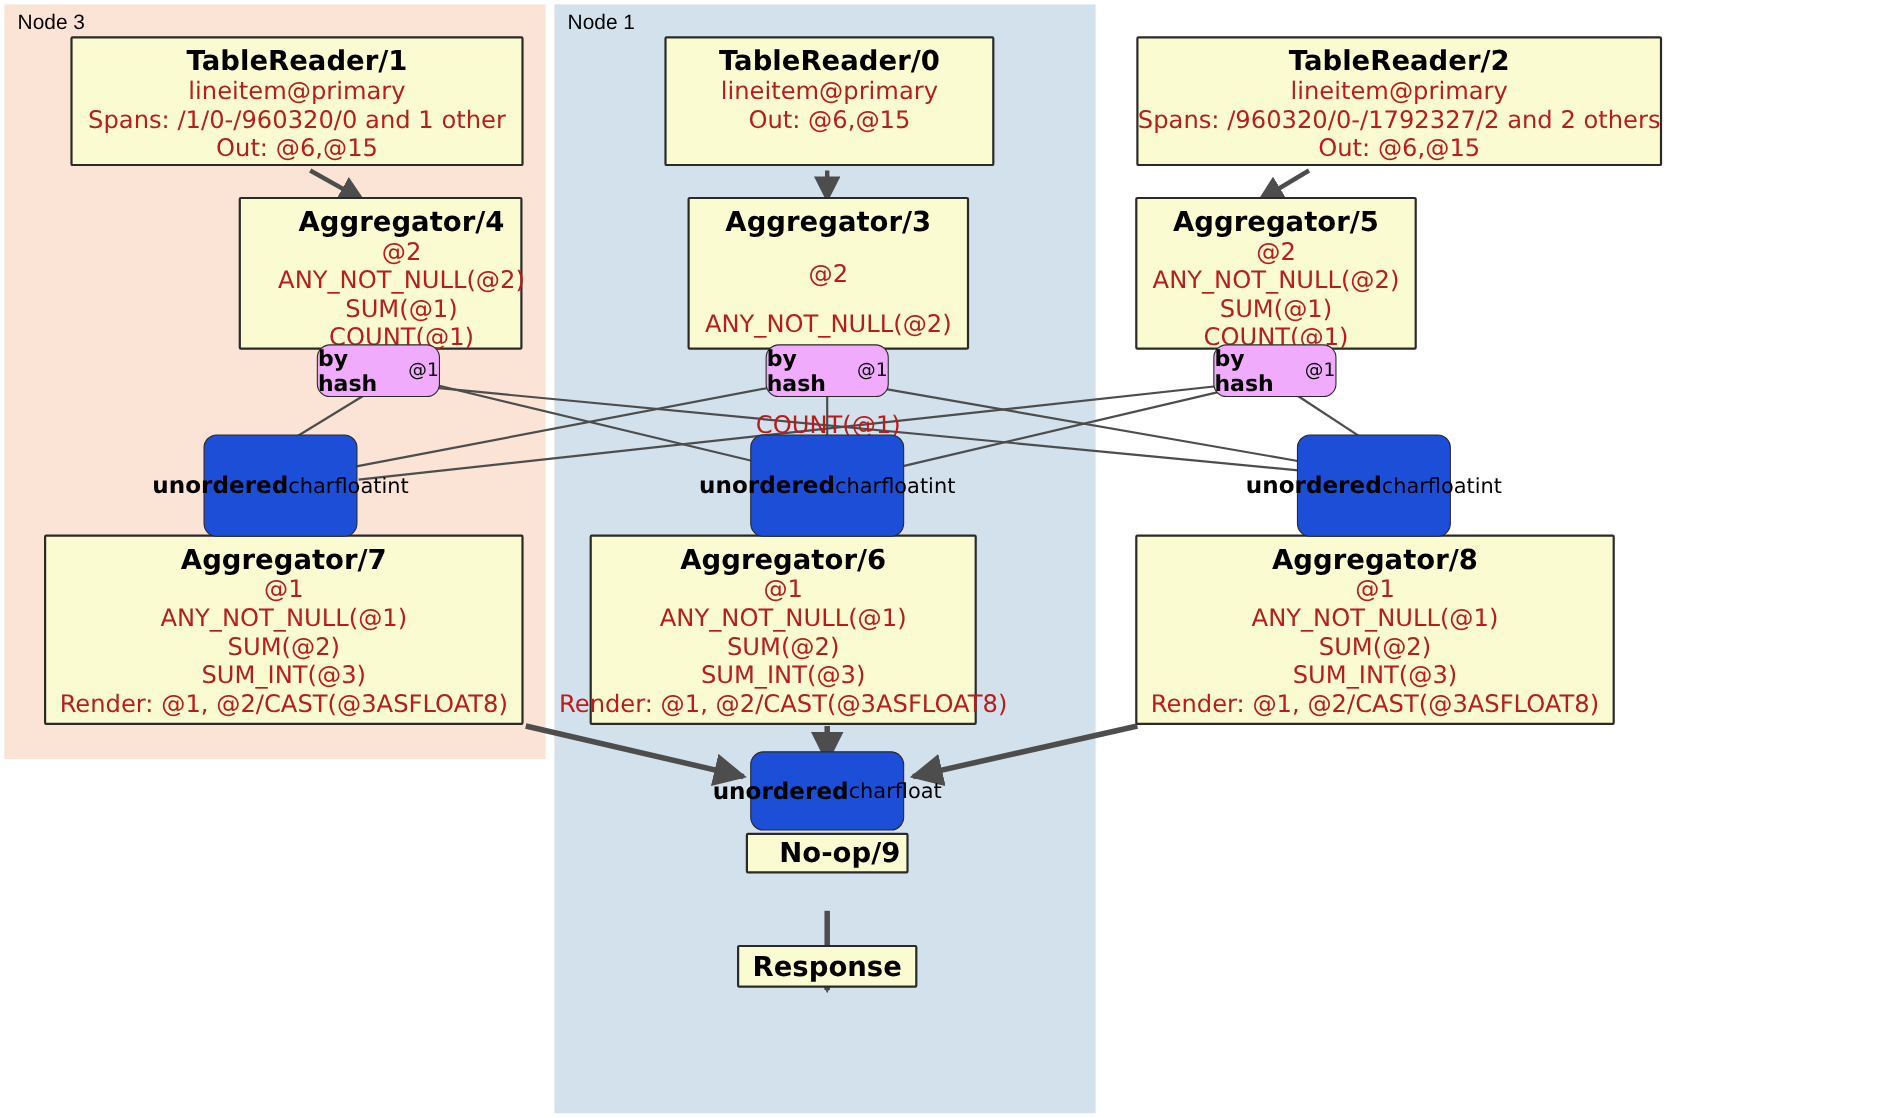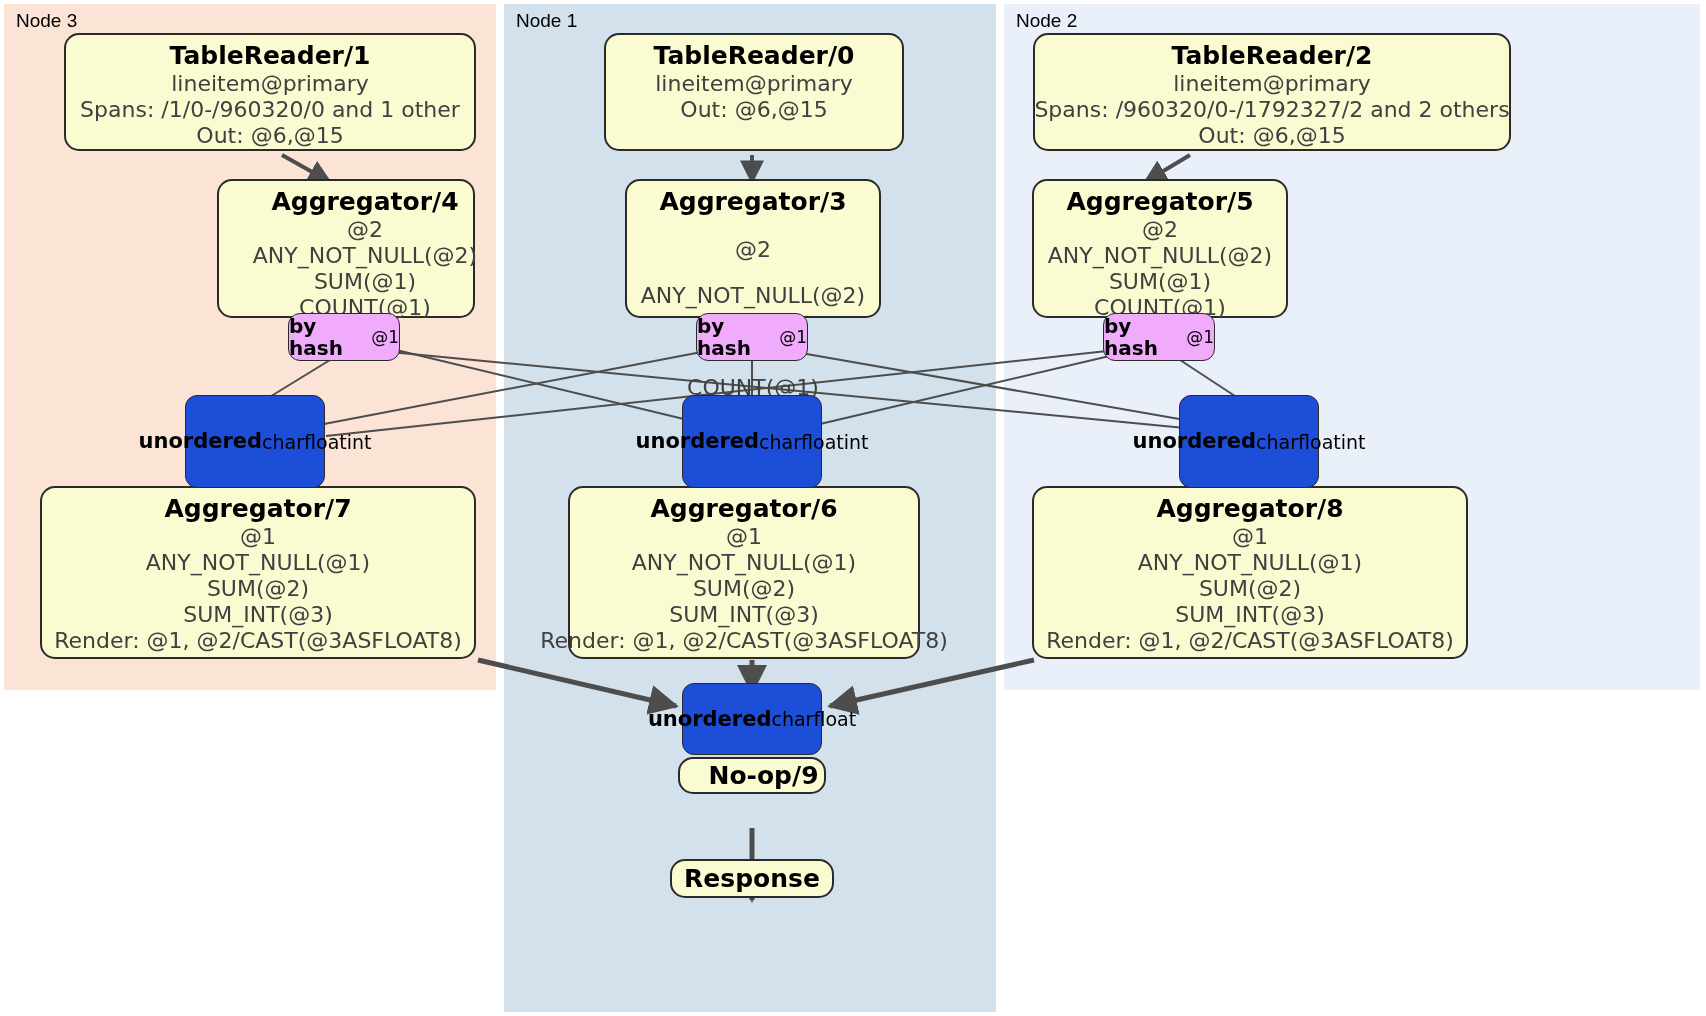--- a/index.html
+++ b/index.html
@@ -30,39 +30,39 @@
     font-size: 19px;
     color: #000000;
     font-family: "Liberation Sans", sans-serif;
     white-space: nowrap;
   }
   .proc-box {
     position: absolute;
     box-sizing: border-box;
     background: #fbfbd2;
     border: 2px solid #2a2a28;
-    border-radius: 15px;
+    border-radius: 2px;
     display: flex;
     flex-direction: column;
     align-items: center;
     justify-content: flex-start;
     padding-top: 6px;
     z-index: 5;
   }
   .proc-title {
     font-weight: bold;
     font-size: 25px;
     line-height: 30px;
     color: #000;
     white-space: nowrap;
   }
   .proc-line {
     font-size: 22px;
     line-height: 26px;
-    color: #404040;
+    color: #b91c1c;
     white-space: nowrap;
     font-family: "DejaVu Sans", sans-serif;
   }
   .proc-box.single {
     justify-content: center;
     padding-top: 0;
   }
   .router-box {
     position: absolute;
     box-sizing: border-box;
@@ -123,23 +123,20 @@
 <div id="canvas">
 
   <div class="node-panel" style="left:4px; top:4px; width:492px; height:686px; background:#fbe3d6;">
     <div class="node-panel-label">Node 3</div>
   </div>
 
   <div class="node-panel" style="left:504px; top:4px; width:492px; height:1008px; background:#d2e1ec;">
     <div class="node-panel-label">Node 1</div>
   </div>
 
-  <div class="node-panel" style="left:1004px; top:4px; width:696px; height:686px; background:#eaf0fa;">
-    <div class="node-panel-label">Node 2</div>
-  </div>
 
   <svg id="edges" viewBox="0 0 1706 1016">
     <defs>
       <marker id="arrow" viewBox="0 0 10 10" refX="9" refY="5" markerWidth="6" markerHeight="6" orient="auto-start-reverse">
         <path d="M 0 0 L 10 5 L 0 10 z" fill="#4d4d4d"></path>
       </marker>
       <marker id="arrowthin" viewBox="0 0 10 10" refX="9" refY="5" markerWidth="5" markerHeight="5" orient="auto-start-reverse">
         <path d="M 0 0 L 10 5 L 0 10 z" fill="#4d4d4d"></path>
       </marker>
     </defs>
@@ -222,21 +219,21 @@
     <div class="router-line">@1</div>
   </div>
 
   <div class="sync-box" style="left:682px; top:395px; width:140px; height:93px;">
     <div class="sync-title">unordered</div>
     <div class="sync-line">char</div>
     <div class="sync-line">float</div>
     <div class="sync-line">int</div>
   </div>
 
-  <div class="proc-box" style="left:536px; top:486px; width:352px; height:173px;margin-left:32px;">
+  <div class="proc-box" style="left:536px; top:486px; width:352px; height:173px;">
     <div class="proc-title">Aggregator/6</div>
     <div class="proc-line">@1</div>
     <div class="proc-line">ANY_NOT_NULL(@1)</div>
     <div class="proc-line">SUM(@2)</div>
     <div class="proc-line">SUM_INT(@3)</div>
     <div class="proc-line">Render: @1, @2/CAST(@3ASFLOAT8)</div>
   </div>
 
   <div class="sync-box" style="left:682px; top:683px; width:140px; height:72px;">
     <div class="sync-title">unordered</div>

